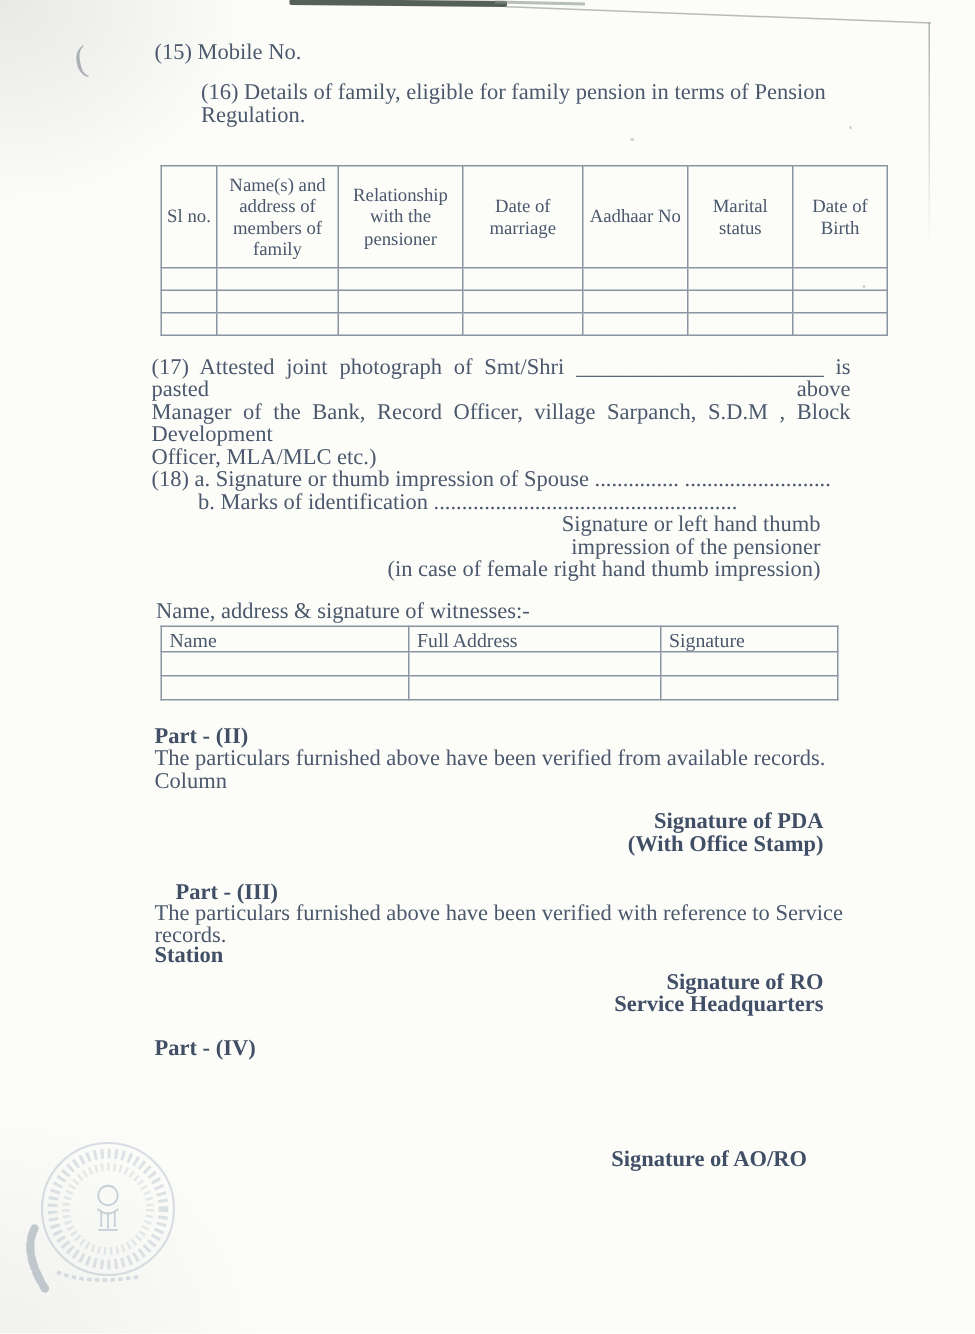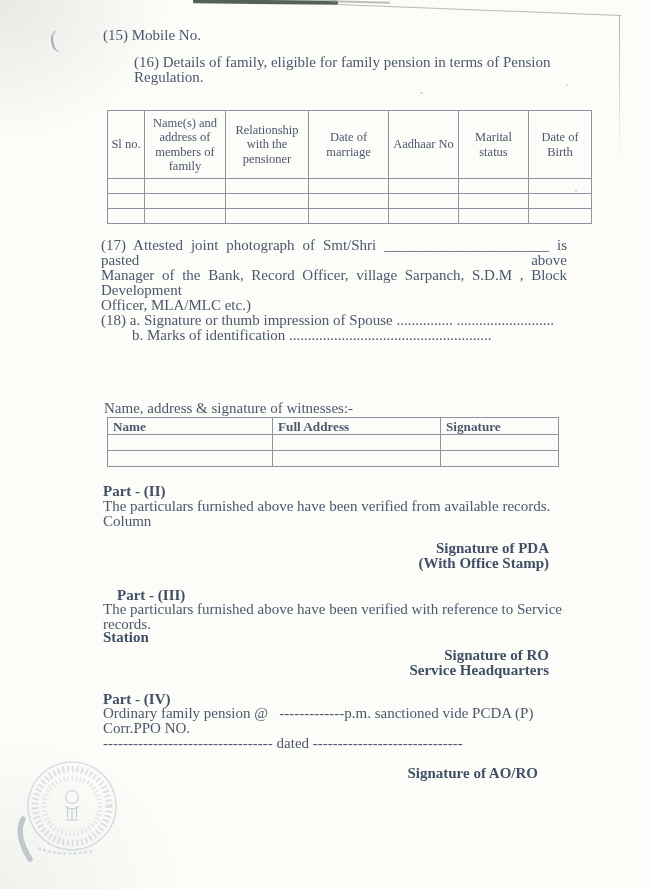--- a/index.html
+++ b/index.html
@@ -48,21 +48,21 @@
     border:1px solid #8a94a2;
     font-weight:normal;font-size:12.5px;line-height:14.5px;
     text-align:center;vertical-align:middle;padding:0 2px;
     color:#4b586c;overflow:hidden;
   }
   .fam-table th{height:67px;}
   .fam-table td{height:14px;}
   .wit-table{width:451px;}
   .wit-table th,.wit-table td{
     border:1px solid #8a94a2;
-    font-weight:bold;font-size:13.2px;line-height:15px;
+    font-weight:normal;font-size:13.2px;line-height:15px;
     text-align:left;vertical-align:middle;padding:0 5px;
     color:#4b586c;overflow:hidden;
   }
   .wit-table th{height:16px;}
   .wit-table td{height:15px;}
 
   
   .art-band{top:0;left:193px;width:145px;height:3.5px;background:#3f4a44;opacity:.88;transform:rotate(.6deg);border-radius:1px;}
   .art-band2{top:1px;left:330px;width:60px;height:2px;background:#8b958d;opacity:.6;transform:rotate(1.4deg);}
   .art-diag{top:4px;left:337px;width:284px;height:1.2px;background:#a9b2aa;opacity:.85;transform:rotate(2.2deg);transform-origin:left top;}
@@ -150,20 +150,25 @@
     </table>
 
   <div class="abs b-item17">
     <div class="line just">(17) Attested joint photograph of Smt/Shri ______________________ is pasted above</div>
     <div class="line just">Manager of the Bank, Record Officer, village Sarpanch, S.D.M , Block Development</div>
     <div class="line">Officer, MLA/MLC etc.)</div>
     <div class="line">(18) a. Signature or thumb impression of Spouse ............... ..........................</div>
     <div class="line indent">b. Marks of identification ......................................................</div>
   </div>
 
+  <div class="abs b-pensioner right">
+    <div class="line">Signature or left hand thumb</div>
+    <div class="line">impression of the pensioner</div>
+    <div class="line">(in case of female right hand thumb impression)</div>
+  </div>
 
   <div class="abs b-witlabel">
     <div class="line">Name, address &amp; signature of witnesses:-</div>
   </div>
   <table class="abs b-wittable wit-table">
     <colgroup>
         <col style="width:165px">
         <col style="width:168px">
         <col style="width:118px">
       </colgroup>
@@ -207,24 +212,20 @@
   <div class="abs b-station">
     <div class="line bold">Station</div>
   </div>
   <div class="abs b-ro right">
     <div class="line bold">Signature of RO</div>
     <div class="line bold">Service Headquarters</div>
   </div>
 
   <div class="abs b-part4-title">
     <div class="line bold">Part - (IV)</div>
-  </div>
-  <div class="abs b-part4-body">
-    <div class="line">Ordinary family pension @   -------------p.m. sanctioned vide PCDA (P) Corr.PPO NO.</div>
-    <div class="line">---------------------------------- dated ------------------------------</div>
   </div>
   <div class="abs b-aoro right">
     <div class="line bold">Signature of AO/RO</div>
   </div>
 
   <svg class="abs stamp" width="125" height="120" viewBox="0 0 125 120">
     <g fill="none" stroke="#8ba0b5">
       <circle cx="58" cy="51" r="44" stroke-width="1.4" opacity="0.32"></circle>
       <circle cx="58" cy="51" r="37" stroke-width="6.5" stroke-dasharray="2 2.7" opacity="0.28"></circle>
       <circle cx="58" cy="51" r="28" stroke-width="5" stroke-dasharray="1.6 2.5" opacity="0.20"></circle>

